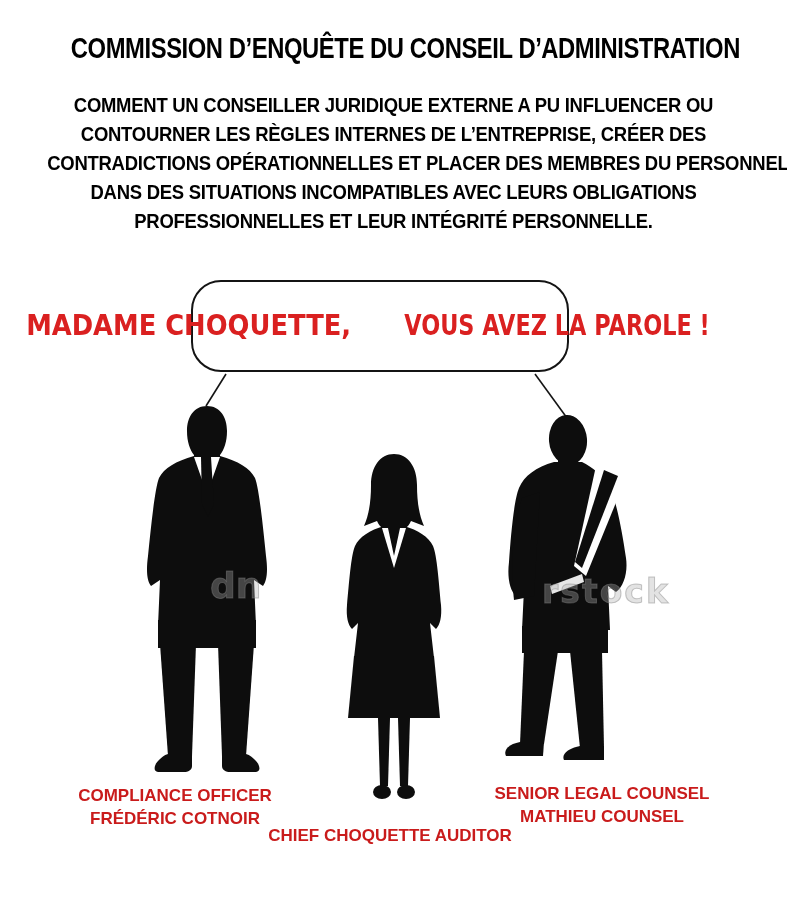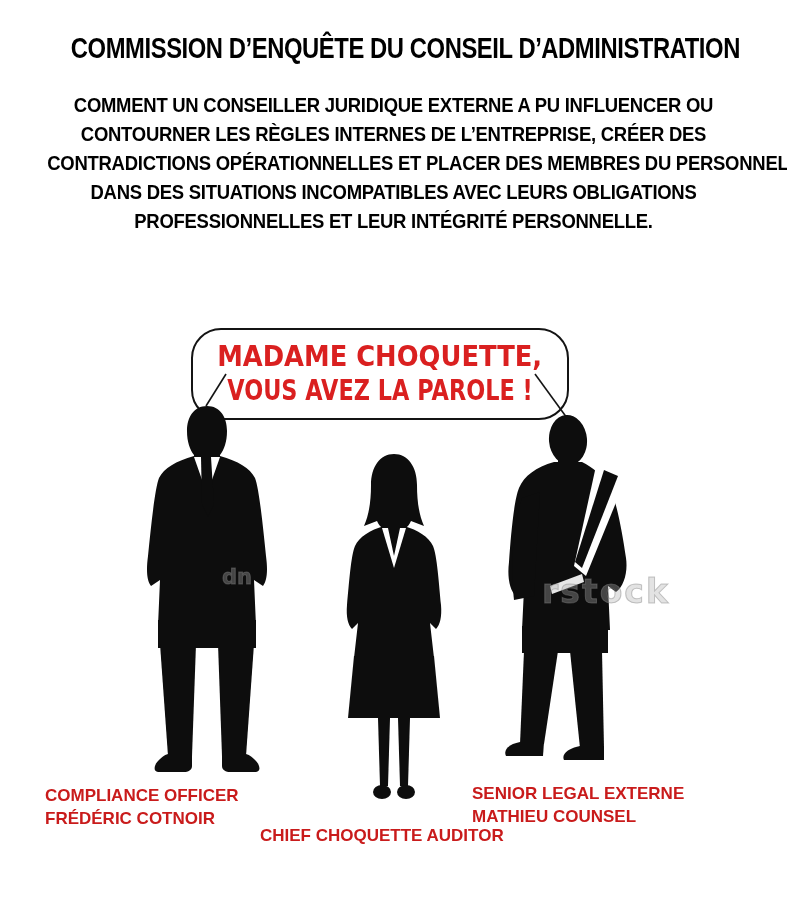--- a/index.html
+++ b/index.html
@@ -16,48 +16,47 @@
   .body-lines{position:absolute;top:90px;left:0;width:627px;}
   .body-line{
     width:787px;text-align:center;font-size:21px;font-weight:bold;color:#000;
     line-height:29px;white-space:nowrap;transform:scaleX(0.88);
     transform-origin:50% 50%;letter-spacing:-0.3px;
   }
   
   .bubble{
     position:absolute;left:191px;top:280px;width:378px;height:92px;
     border:2.5px solid #141414;border-radius:30px;background:#fff;
-    display:flex;flex-direction:column;justify-content:center;align-items:center;
+    display:flex;flex-direction:row;justify-content:center;align-items:center;
     box-sizing:border-box;
-    margin-top:48px;
   }
   .bubble-line{
     font-family:"DejaVu Sans", sans-serif;font-weight:bold;color:#da2020;
     font-size:28px;line-height:34px;white-space:nowrap;transform-origin:50% 50%;
   }
   .bubble-line.l1{transform:scaleX(0.92);}
   .bubble-line.l2{transform:scaleX(0.80);}
   .tails{position:absolute;left:180px;top:371px;width:420px;height:52px;}
   
   .fig{position:absolute;}
   .fig svg{display:block;}
   #fig-left{left:144px;top:404px;width:126px;height:374px;}
   #fig-middle{left:340px;top:452px;width:110px;height:350px;}
   #fig-right{left:498px;top:414px;width:145px;height:352px;}
   
   .wm{
     position:absolute;font-family:"DejaVu Sans", sans-serif;font-weight:bold;
     color:rgba(175,175,175,0.35);-webkit-text-stroke:1px rgba(130,130,130,0.45);
     pointer-events:none;
   }
-  #wm-left{left:222px;top:565px;font-size:21px;}
+  #wm-left{left:210px;top:565px;font-size:36px;}
   #wm-right{left:499px;top:572px;font-size:33px;letter-spacing:2px;margin-left:43px;}
   
   .name-label{
-    position:absolute;width:260px;text-align:left;color:#c91b1b;
+    position:absolute;width:260px;text-align:center;color:#c91b1b;
     font-weight:bold;font-size:17px;line-height:23px;letter-spacing:0;
   }
   #label-left{left:45px;top:784px;}
   #label-middle{left:260px;top:824px;}
   #label-right{left:472px;top:782px;}
 </style>
 </head>
 <body>
 
 <div id="canvas">
@@ -159,17 +158,17 @@
   <div class="wm" id="wm-right">rstock</div>
 
   <div class="name-label" id="label-left">
     <div>COMPLIANCE OFFICER</div>
     <div>FRÉDÉRIC COTNOIR</div>
   </div>
   <div class="name-label" id="label-middle">
     <div>CHIEF CHOQUETTE AUDITOR</div>
   </div>
   <div class="name-label" id="label-right">
-    <div>SENIOR LEGAL EXTERNE</div>
+    <div>SENIOR LEGAL COUNSEL</div>
     <div>MATHIEU COUNSEL</div>
   </div>
 
 </div>
 
 </body></html>

